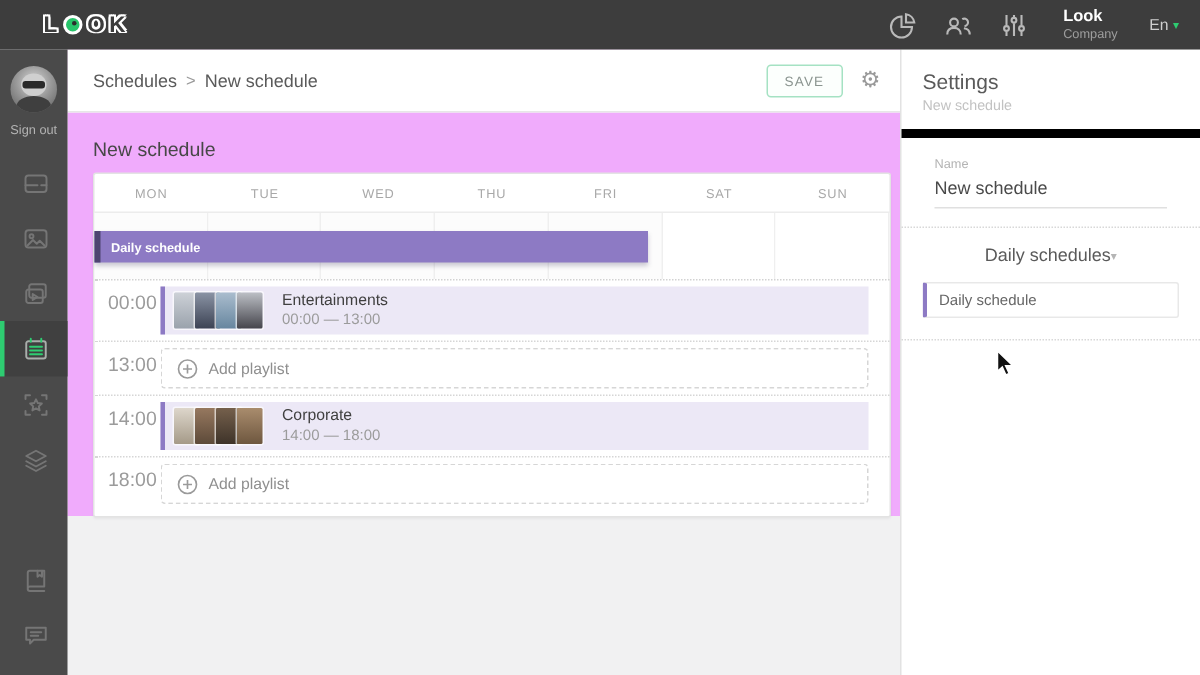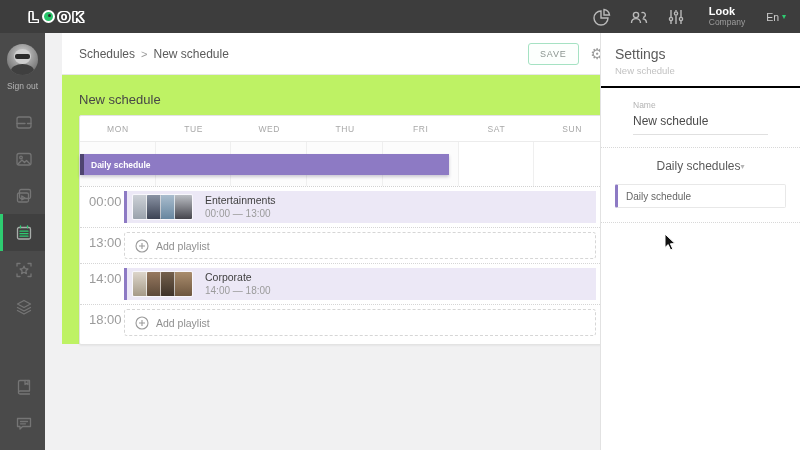--- a/index.html
+++ b/index.html
@@ -31,21 +31,21 @@
   .avatar .shades { position:absolute; left:8px; top:10px; width:15px; height:5px; border-radius:2px; background:#2a2a2a; }
   .avatar .body { position:absolute; left:4px; top:20px; width:23px; height:14px; border-radius:50% 50% 0 0; background:#3f3f3f; }
   .signout { margin-top:6px; font-size:8.5px; color:#b4b4b4; text-align:center; cursor:pointer; }
   .nav { margin-top:12px; display:flex; flex-direction:column; }
   .nav-item { height:37px; display:flex; align-items:center; justify-content:center; cursor:pointer; border-left:3px solid transparent; }
   .nav-item.active { background:#404040; border-left-color:#2ecc71; }
   .nav-spacer { flex:1; }
   .nav-bottom { margin-bottom:8px; display:flex; flex-direction:column; }
 
   
-  .main { position:absolute; left:62px; top:33px; width:555px; height:311px; background:#bef264; }
+  .main { position:absolute; left:45px; top:33px; width:555px; height:311px; background:#f0abfc; }
   .breadcrumb-bar { height:42px; background:#fff; border-bottom:1px solid #e7e7e7; display:flex; align-items:center; padding:0 13px 0 17px; }
   .breadcrumb { font-size:12px; color:#5a5a5a; display:flex; gap:6px; align-items:center; }
   .crumb-link { cursor:pointer; }
   .crumb-sep { color:#9a9a9a; font-size:11px; }
   .save-btn { margin-left:auto; border:1px solid #a5e2c3; background:#fcfffd; color:#8b9590; font-size:9px; letter-spacing:0.8px; padding:5px 11px; border-radius:3px; cursor:pointer; font-family:inherit; }
   .gear { margin-left:12px; font-size:15px; color:#9a9a9a; cursor:pointer; line-height:1; }
 
   .content { padding:17px 0 0 17px; }
   .page-title { font-size:13px; color:#474747; }
 
@@ -68,24 +68,24 @@
   .thumbs { display:flex; margin-right:10px; }
   .thumb { width:17px; height:24px; border-radius:1px; margin-right:-3px; box-shadow:0 0 0 1px rgba(255,255,255,0.65); }
   .p-meta { display:flex; flex-direction:column; line-height:1.2; margin-left:6px; }
   .p-name { font-size:10.5px; color:#3f3f3f; }
   .p-range { font-size:10px; color:#9b9b9b; margin-top:1px; }
   .add-box { height:27px; border:1px dashed #d6d6d6; border-radius:3px; background:#fff; display:flex; align-items:center; padding-left:10px; cursor:pointer; color:#8f8f8f; gap:7px; }
   .add-label { font-size:10.5px; color:#8f8f8f; }
 
   
   .rightpanel { position:absolute; left:600px; top:33px; width:200px; height:417px; background:#fff; border-left:1px solid #e2e2e2; }
-  .rp-header { padding:13px 14px 10px; border-bottom:2px solid #000000; }
+  .rp-header { padding:13px 14px 10px; border-bottom:6px solid #000000; }
   .rp-title { font-size:14px; color:#5a5a5a; }
   .rp-subtitle { font-size:9.5px; color:#c2c2c2; margin-top:3px; }
-  .rp-name-section { padding:12px 32px 12px; border-bottom:1px dotted #d8d8d8; }
+  .rp-name-section { padding:12px 22px 12px; border-bottom:1px dotted #d8d8d8; }
   .rp-label { font-size:8.5px; color:#b3b3b3; }
   .rp-input { width:100%; border:none; border-bottom:1px solid #e0e0e0; font-size:12px; color:#4a4a4a; padding:4px 0 6px; outline:none; font-family:inherit; background:transparent; }
   .rp-section { padding:11px 14px 14px; border-bottom:1px dotted #d8d8d8; }
   .rp-sec-header { display:flex; align-items:center; justify-content:center; cursor:pointer; }
   .rp-sec-title { font-size:12px; color:#5a5a5a; }
   .rp-caret { font-size:8px; color:#b5b5b5; }
   .ds-item { margin-top:11px; height:24px; border:1px solid #e8e8e8; border-radius:2px; border-left:3px solid #8d7ac4; display:flex; align-items:center; padding-left:8px; font-size:10px; color:#666; cursor:pointer; background:#fff; }
 
   
   .cursor { position:absolute; left:664px; top:233px; z-index:50; pointer-events:none; }

